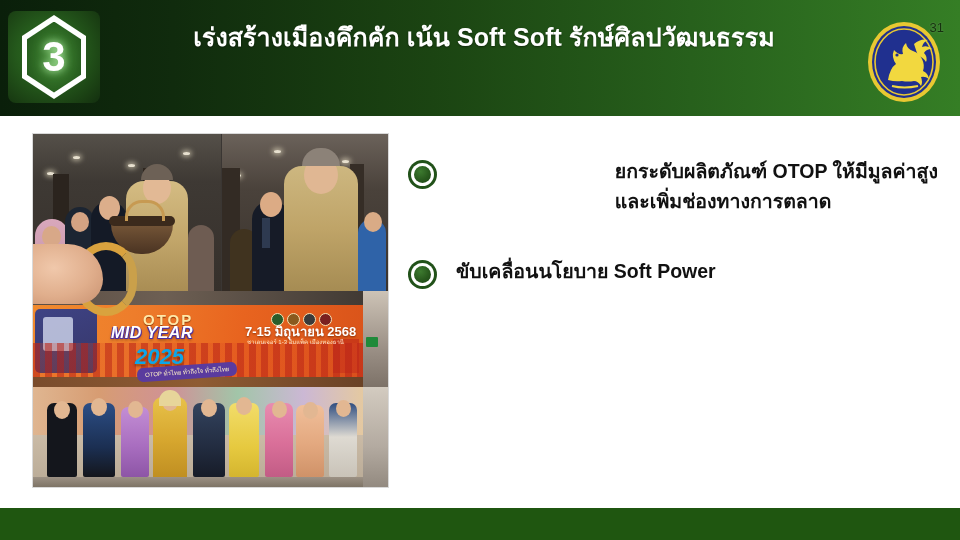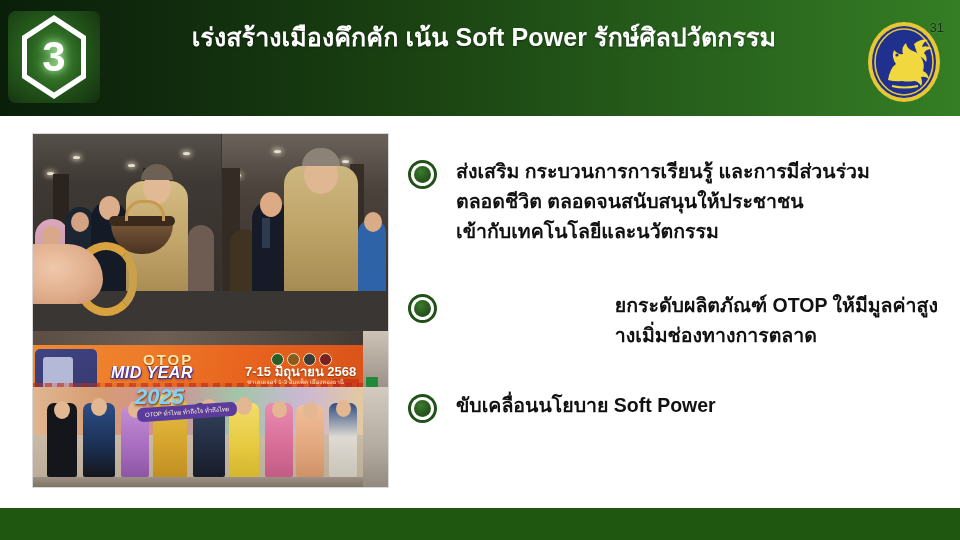--- a/index.html
+++ b/index.html
@@ -119,21 +119,21 @@
   #panel-left { left: 0; width: 188px;
      background: linear-gradient(180deg,#555049 0%,#3e3934 30%,#36302b 100%); }
   #panel-right { left: 189px; width: 166px;
      background: linear-gradient(180deg,#6b625a 0%,#4a423b 35%,#3a332d 100%); }
   .ceil-light { position:absolute; width:7px; height:3px; border-radius:50%;
      background:#e7e0cf; box-shadow:0 0 5px 2px rgba(255,245,215,0.55); }
   .person { position: absolute; bottom: 0; border-radius: 18px 18px 0 0; }
   .head { position: absolute; border-radius: 50%; }
 
   
-  #photo-banner { top: 157px; height: 96px; margin-top: 40px; }
+  #photo-banner { top: 157px; height: 96px; }
   #banner-bg {
     position: absolute; left: 0; top: 14px; width: 330px; height: 72px;
     background: linear-gradient(100deg,#f08a2e 0%, #ee7d2b 30%, #e8641f 62%, #d9531a 100%);
     overflow: hidden;
   }
   #banner-bg:after {
     content:""; position:absolute; left:0; bottom:0; width:100%; height:34px;
     background: repeating-linear-gradient(90deg,
        rgba(190,40,25,0.85) 0px, rgba(190,40,25,0.85) 7px,
        rgba(220,70,35,0.35) 7px, rgba(220,70,35,0.35) 12px);
@@ -148,21 +148,21 @@
     color:#ffe9a8; font-size:15px; font-weight:bold; letter-spacing:2px;
     text-shadow: 0 1px 1px rgba(120,40,0,.8);
   }
   #midyear-word {
     position:absolute; left:78px; top:33px; z-index:4;
     color:#ffffff; font-size:16px; font-weight:bold; letter-spacing:0.5px; font-style:italic;
     text-shadow: 1px 1px 0 #4d2fa0, -1px 1px 0 #4d2fa0, 0 2px 3px rgba(0,0,0,.5);
   }
   #year-word {
     position:absolute; left:102px; top:53px; z-index:4;
-    color:#7dd3fc; font-size:22px; font-weight:bold; font-style:italic;
+    color:#0ea5e9; font-size:22px; font-weight:bold; font-style:italic;
     text-shadow: 1px 1px 0 #b2530f, 0 2px 3px rgba(0,0,0,.45);
   }
   #banner-date {
     position:absolute; left:212px; top:30px; z-index:4;
     color:#ffffff; font-size:13px; font-weight:bold; white-space:nowrap;
     text-shadow: 0 1px 2px rgba(120,40,0,.85);
   }
   #banner-subdate {
     position:absolute; left:214px; top:46px; z-index:4;
     color:#ffe6c9; font-size:6px; white-space:nowrap;
@@ -247,21 +247,21 @@
 
   <div id="step-badge-block">
     <div id="step-hexagon">
       <div class="hexshape"></div>
       <div class="hexinner"></div>
       <span id="step-number">3</span>
     </div>
   </div>
 
   <div id="header-title">
-    <span class="tline">เร่งสร้างเมืองคึกคัก เน้น Soft Power รักษ์ศิลปวัตกรรม</span>
+    <span class="tline">เร่งสร้างเมืองคึกคัก เน้น Soft Soft รักษ์ศิลปวัฒนธรรม</span>
   </div>
 
   <svg id="emblem" viewBox="0 0 84 90">
     <ellipse cx="42" cy="48" rx="36" ry="40" fill="#e8c832"></ellipse>
     <ellipse cx="42" cy="48" rx="32" ry="36" fill="#20308f"></ellipse>
     <ellipse cx="42" cy="48" rx="29" ry="33" fill="none" stroke="#e8c832" stroke-width="1.6"></ellipse>
     <path d="M26 66 q2-12 8-16 q-5-7-2-14 q4 5 9 4 q-2-7 3-11 q1 6 7 8 q6 2 9 8 q3 6 1 12 q5 2 6 8 q-4-3-8-2 q2 5 0 9 q-3-5-7-5 q-6 1-12 0 q-7 1-14 -1z" fill="#f2d83f"></path>
     <path d="M52 30 q7-6 14-4 q-5 2-6 7 q6-2 10 2 q-6 0-8 4 q4 4 2 9 q-3-5-8-6z" fill="#f2d83f"></path>
     <circle cx="35" cy="41" r="1.6" fill="#20308f"></circle>
     <path d="M30 72 q12 3 26 0" stroke="#f2d83f" stroke-width="2" fill="none"></path>
@@ -373,42 +373,30 @@
       <div id="group-floor"></div>
       <div id="group-right-wall"></div>
     </div>
 
     <div id="corner-ring"></div>
     <div id="corner-hand"></div>
   </div>
 
   <div id="bullet-list">
 
-    <div class="bullet-row" id="bullet-1">
-      <div class="bullet-marker">
-        <div class="ring-gap">
-            <div class="ring-core"></div>
-          </div>
-      </div>
-      <div class="bullet-text">
-        <span class="bline">ส่งเสริม กระบวนการการเรียนรู้ และการมีส่วนร่วม</span>
-        <span class="bline">ตลอดชีวิต ตลอดจนสนับสนุนให้ประชาชน</span>
-        <span class="bline">เข้ากับเทคโนโลยีและนวัตกรรม</span>
-      </div>
-    </div>
 
     <div class="bullet-row" id="bullet-2">
       <div class="bullet-marker">
         <div class="ring-gap">
             <div class="ring-core"></div>
           </div>
       </div>
       <div class="bullet-text">
         <span class="bline">ยกระดับผลิตภัณฑ์ OTOP ให้มีมูลค่าสูง</span>
-        <span class="bline">างเมิ่มช่องทางการตลาด</span>
+        <span class="bline">และเพิ่มช่องทางการตลาด</span>
       </div>
     </div>
 
     <div class="bullet-row" id="bullet-3">
       <div class="bullet-marker">
         <div class="ring-gap">
             <div class="ring-core"></div>
           </div>
       </div>
       <div class="bullet-text">

